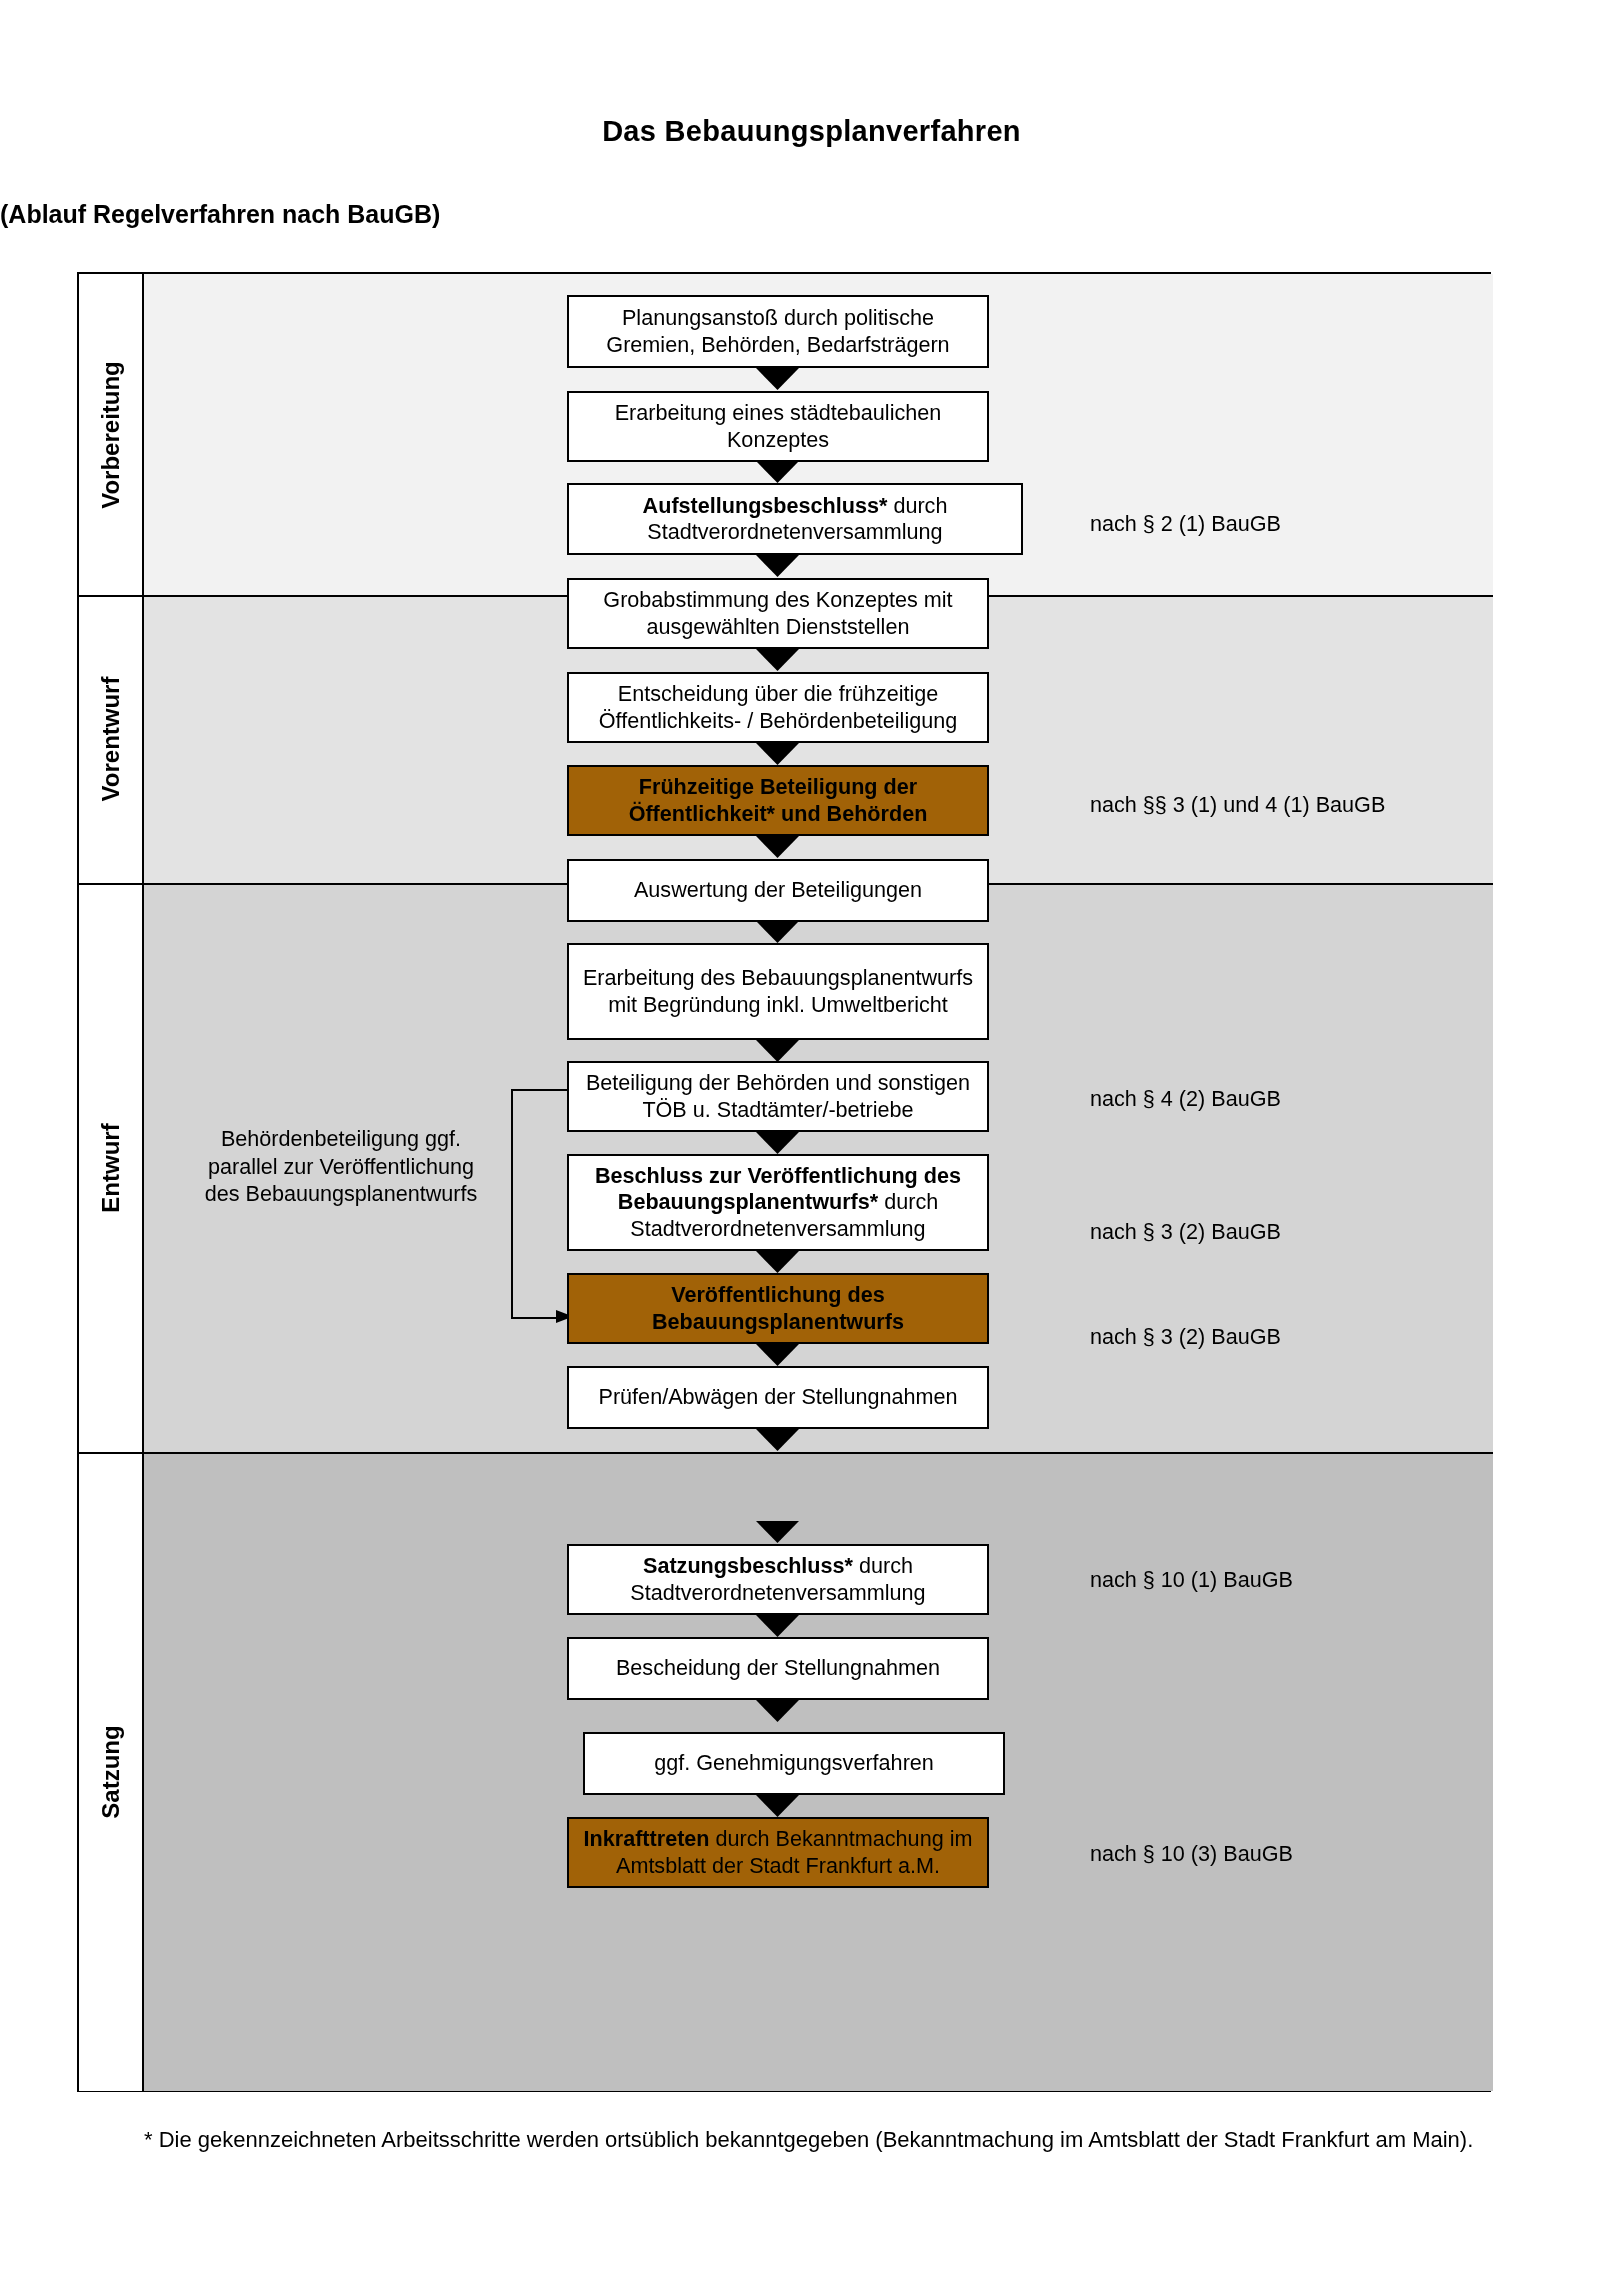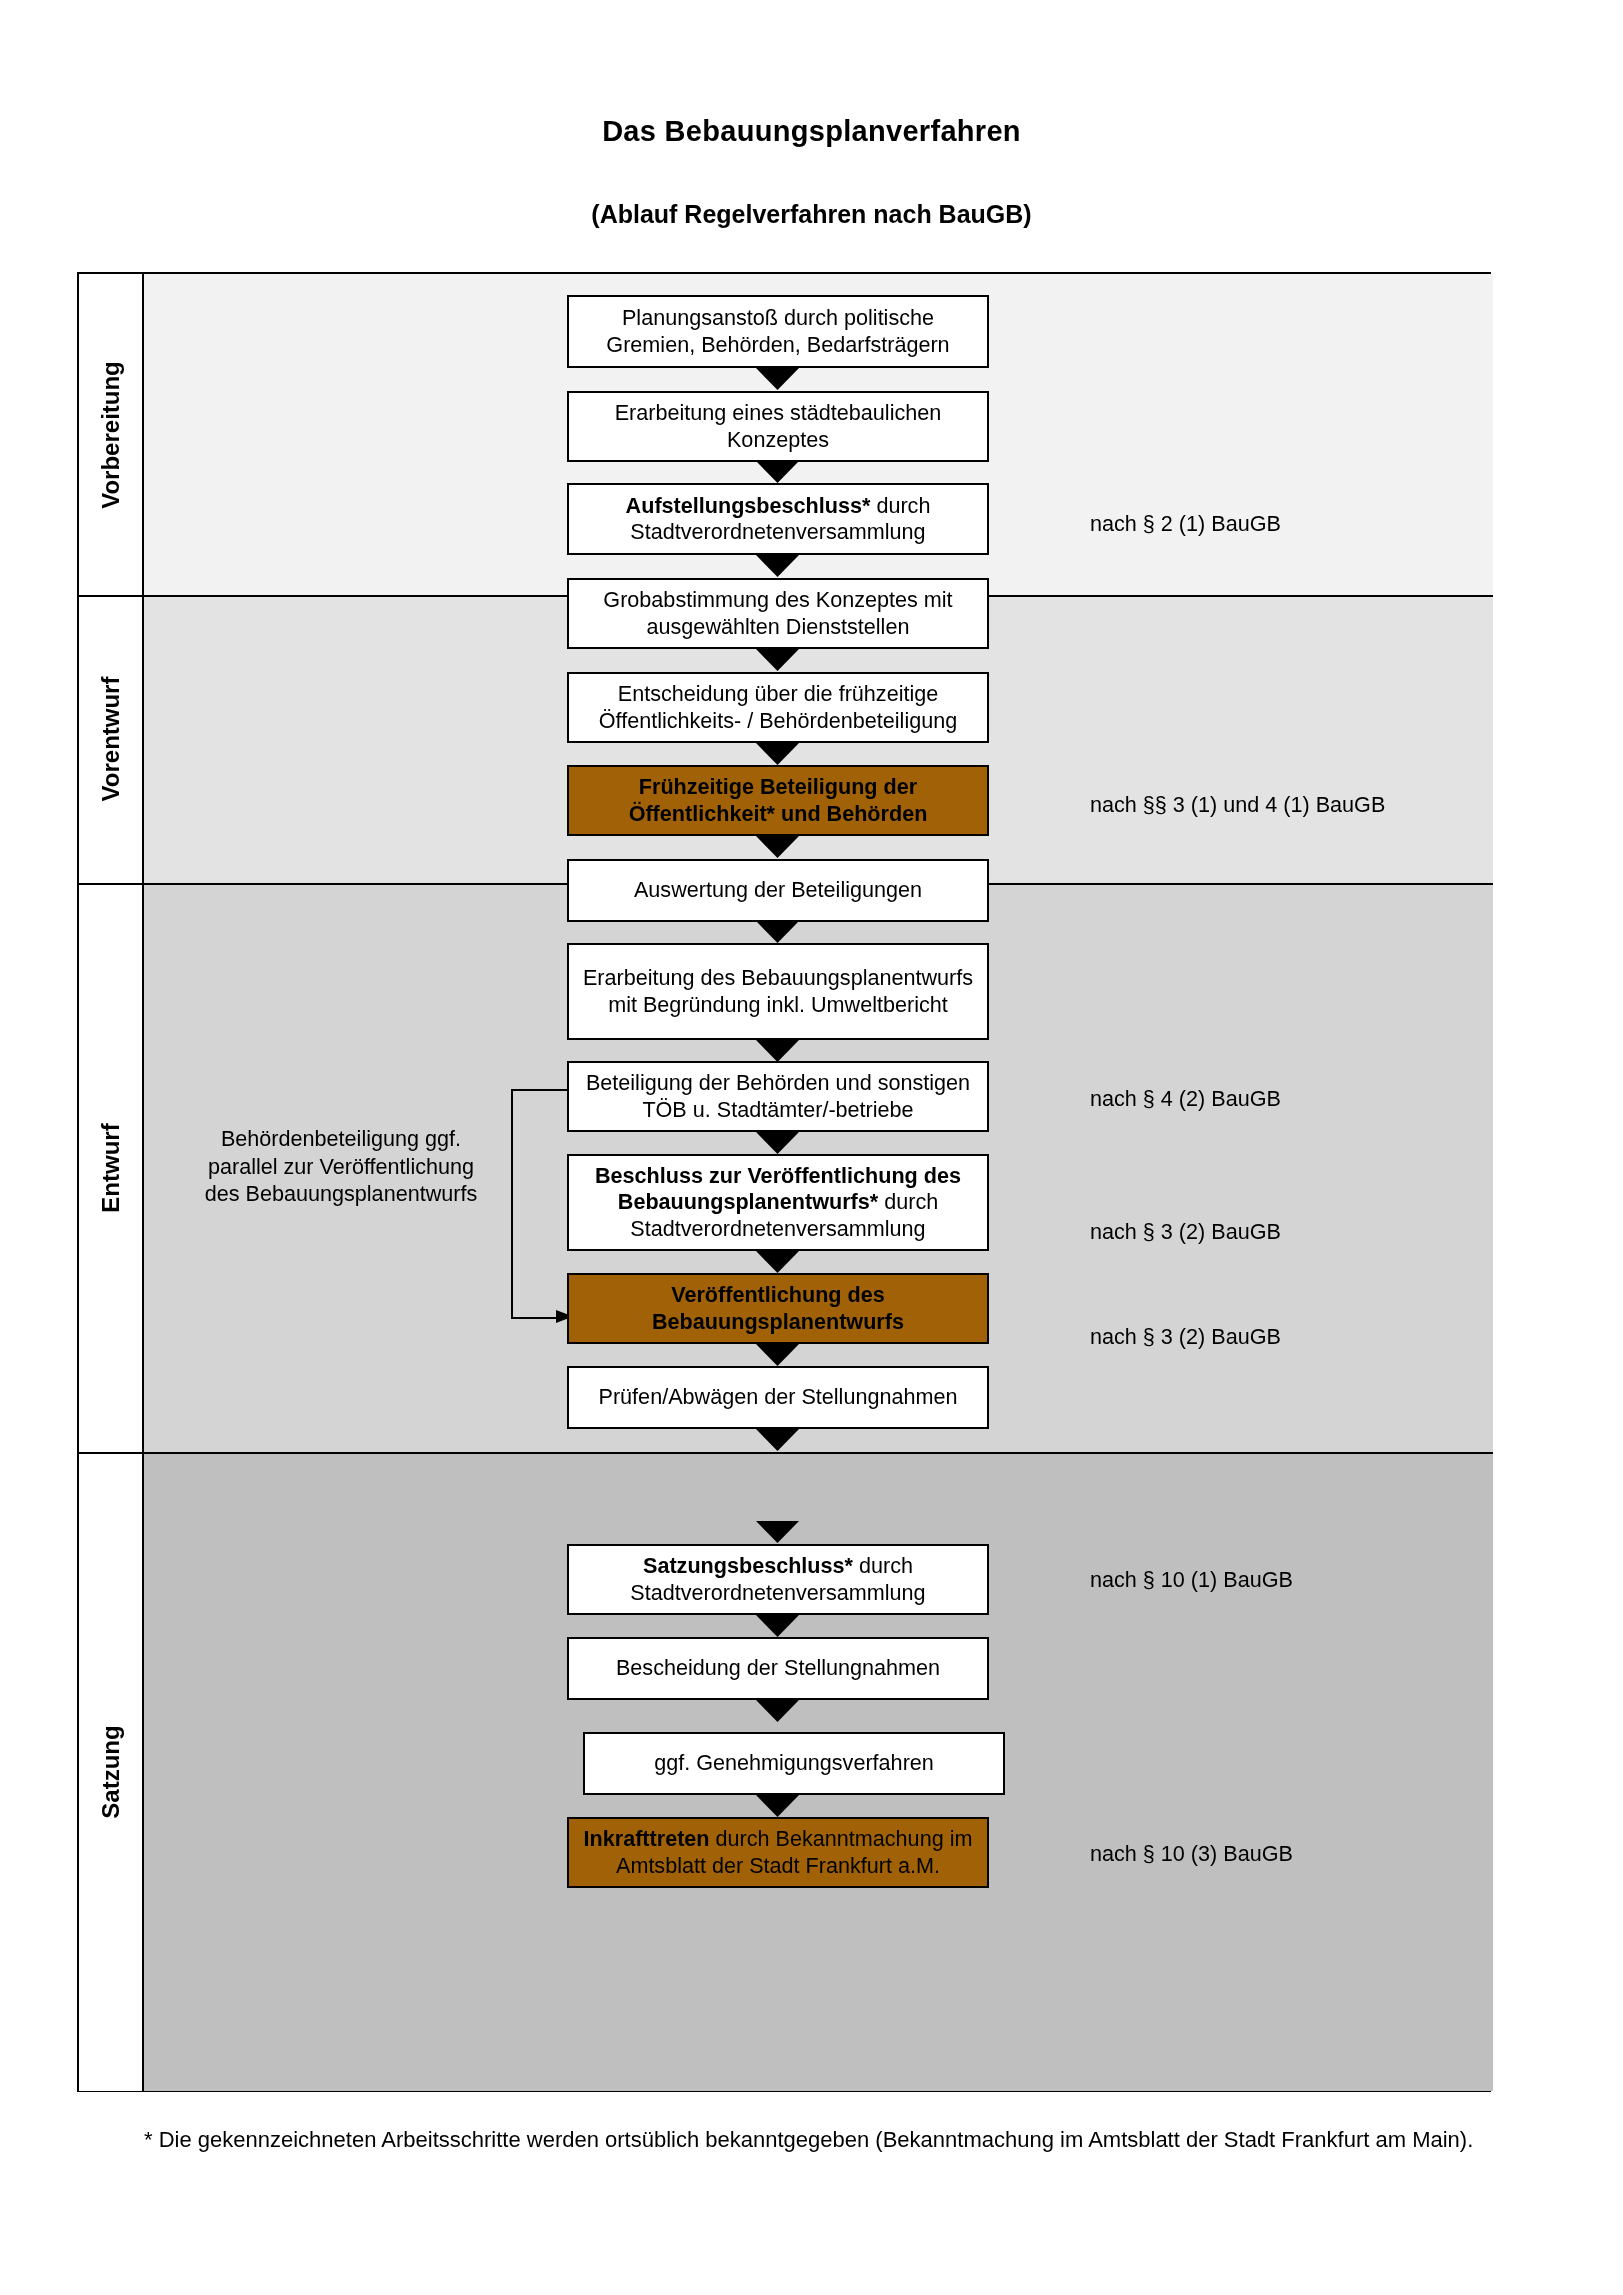--- a/index.html
+++ b/index.html
@@ -17,21 +17,20 @@
     position: absolute;
     left: 0; top: 115px; width: 1623px;
     text-align: center;
     font-size: 29px;
     font-weight: bold;
     letter-spacing: 0.3px;
   }
   .subtitle {
     position: absolute;
     left: 0; top: 200px; width: 1623px;
-    text-align: center;
     font-size: 25px;
     font-weight: bold;
   }
   
   .frame {
     position: absolute;
     left: 77px; top: 272px;
     width: 1414px; height: 1820px;
     border: 2px solid #000000;
     background: #ffffff;
@@ -163,21 +162,21 @@
   <div class="node" style="left:488px; top:21px; width:422px; height:73px;">
     <span>Planungsanstoß durch politische Gremien, Behörden, Bedarfsträgern</span>
   </div>
   <div class="arrow" style="left:677px; top:94px;"></div>
 
   <div class="node" style="left:488px; top:117px; width:422px; height:71px;">
     <span>Erarbeitung eines städtebaulichen Konzeptes</span>
   </div>
   <div class="arrow" style="left:677px; top:187px;"></div>
 
-  <div class="node" style="left:488px; top:209px; width:422px; height:72px;">
+  <div class="node" style="left:488px; top:209px; width:456px; height:72px;">
     <span>
       <span class="bld">Aufstellungsbeschluss*</span><span class="nrm"> durch Stadtverordnetenversammlung</span>
     </span>
   </div>
   <div class="arrow" style="left:677px; top:281px;"></div>
 
   <div class="node" style="left:488px; top:304px; width:422px; height:71px;">
     <span>Grobabstimmung des Konzeptes mit ausgewählten Dienststellen</span>
   </div>
   <div class="arrow" style="left:677px; top:375px;"></div>

